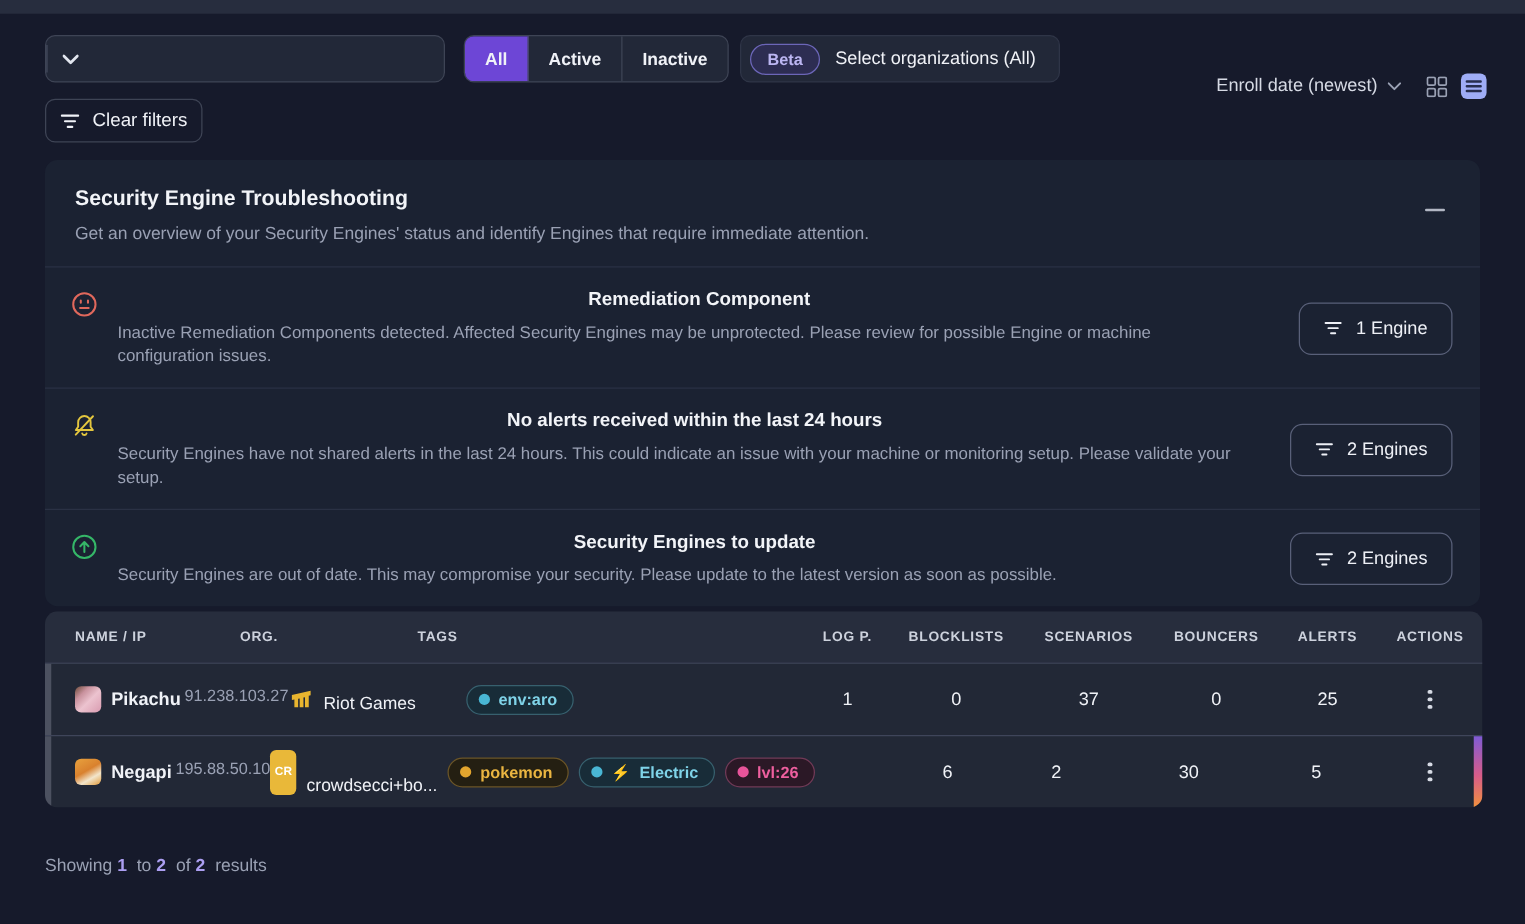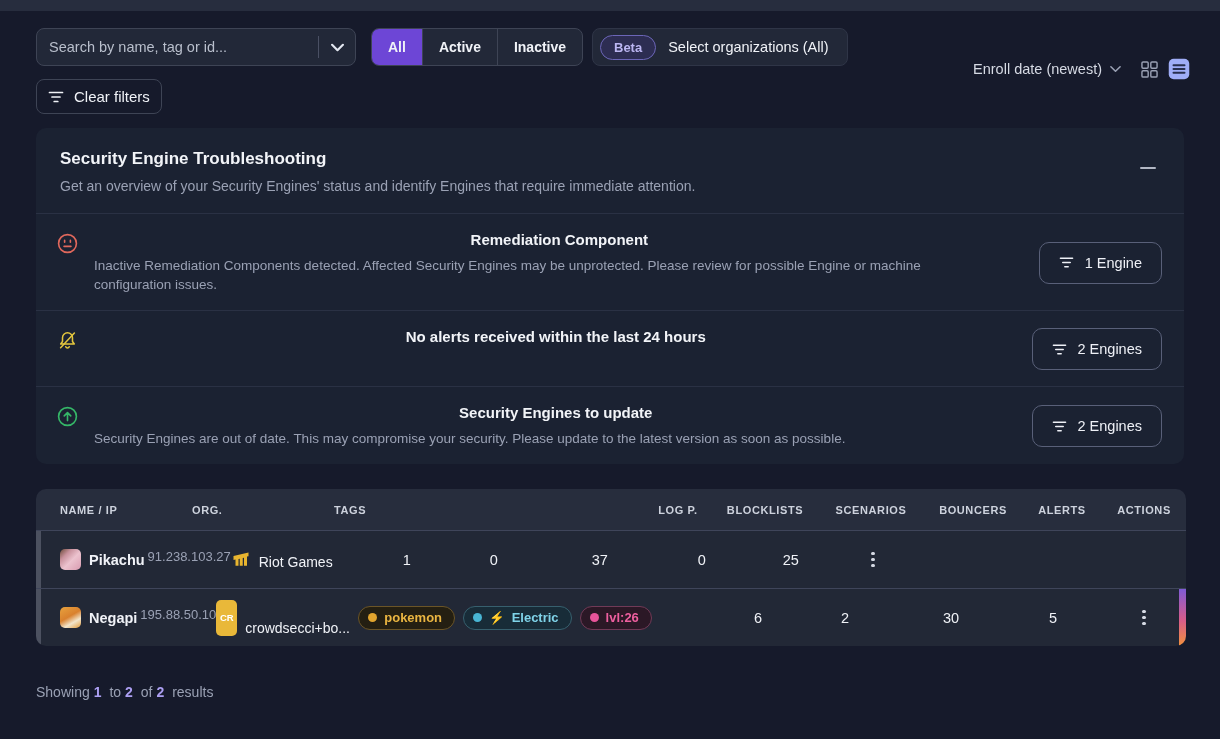--- a/index.html
+++ b/index.html
@@ -165,21 +165,20 @@
   .footer { position:absolute; left:36px; top:684px; font-size:14px; color:#9aa1b4; }
   .footer span { margin-right:4px; }
   .footer b { color:#ac9ff2; font-weight:700; }
 </style>
 </head>
 <body>
 
 <div class="topstrip"></div>
 
 <div class="search">
-  <input type="text" placeholder="Search by name, tag or id..." style="">
   <div class="search-divider"></div>
   <div class="search-chevron">
     <svg viewBox="0 0 12 8" width="13" height="9">
         <path d="M1 1.5l5 5 5-5" stroke="currentColor" stroke-width="2" fill="none" stroke-linecap="round" stroke-linejoin="round"></path>
       </svg>
   </div>
 </div>
 
 <div class="tabs">
   <div class="tab active">All</div>
@@ -268,20 +267,21 @@
   <div class="t-row">
     <div class="t-icon">
       <svg viewBox="0 0 24 24" width="23" height="23" fill="none" stroke="#e3c63e" stroke-width="1.6" stroke-linecap="round" stroke-linejoin="round">
           <path d="M12 4a5.2 5.2 0 0 0-5.2 5.2V13l-1.9 2.7h14.2L17.2 13V9.2A5.2 5.2 0 0 0 12 4z"></path>
           <path d="M10.2 18.6a1.9 1.9 0 0 0 3.6 0"></path>
           <path d="M4.8 19.5L19.2 4.2"></path>
         </svg>
     </div>
     <div class="t-body">
       <div class="t-title">No alerts received within the last 24 hours</div>
+      <div class="t-desc">Security Engines have not shared alerts in the last 24 hours. This could indicate an issue with your machine or monitoring setup. Please validate your setup.</div>
     </div>
     <div class="t-btn-wrap">
       <button class="engine-btn">
         <span style="display:flex;">
           <svg viewBox="0 0 16 14" width="15" height="13">
               <path d="M1.5 2.5h13M4 7h8M6.2 11.5h3.6" stroke="#eef0f6" stroke-width="1.7" stroke-linecap="round"></path>
             </svg>
         </span>
         <span>2 Engines</span>
       </button>
@@ -339,20 +339,28 @@
     <div class="c-org">
       <div class="org-cell">
         <span style="display:flex;">
           <svg viewBox="0 0 24 24" width="20" height="20">
               <path fill="#e9b52f" d="M3 7.2L21 3v4.4l-1.8.4V19h-3.6v-9.6l-1.5.3V19h-3.6v-8.5l-1.5.3V19H5.4v-7.6L3 11.9z"></path>
             </svg>
         </span>
         <span>Riot Games</span>
       </div>
     </div>
+    <div class="c-tags">
+      <div class="tagrow">
+        <span class="pill cyan">
+          <span class="dot"></span>
+          <span>env:aro</span>
+        </span>
+      </div>
+    </div>
     <div class="c-logp num">1</div>
     <div class="c-block num">0</div>
     <div class="c-scen num">37</div>
     <div class="c-boun num">0</div>
     <div class="c-alerts num">25</div>
     <div class="c-act">
       <div class="kebab">
           <i></i>
           <i></i>
           <i></i>

